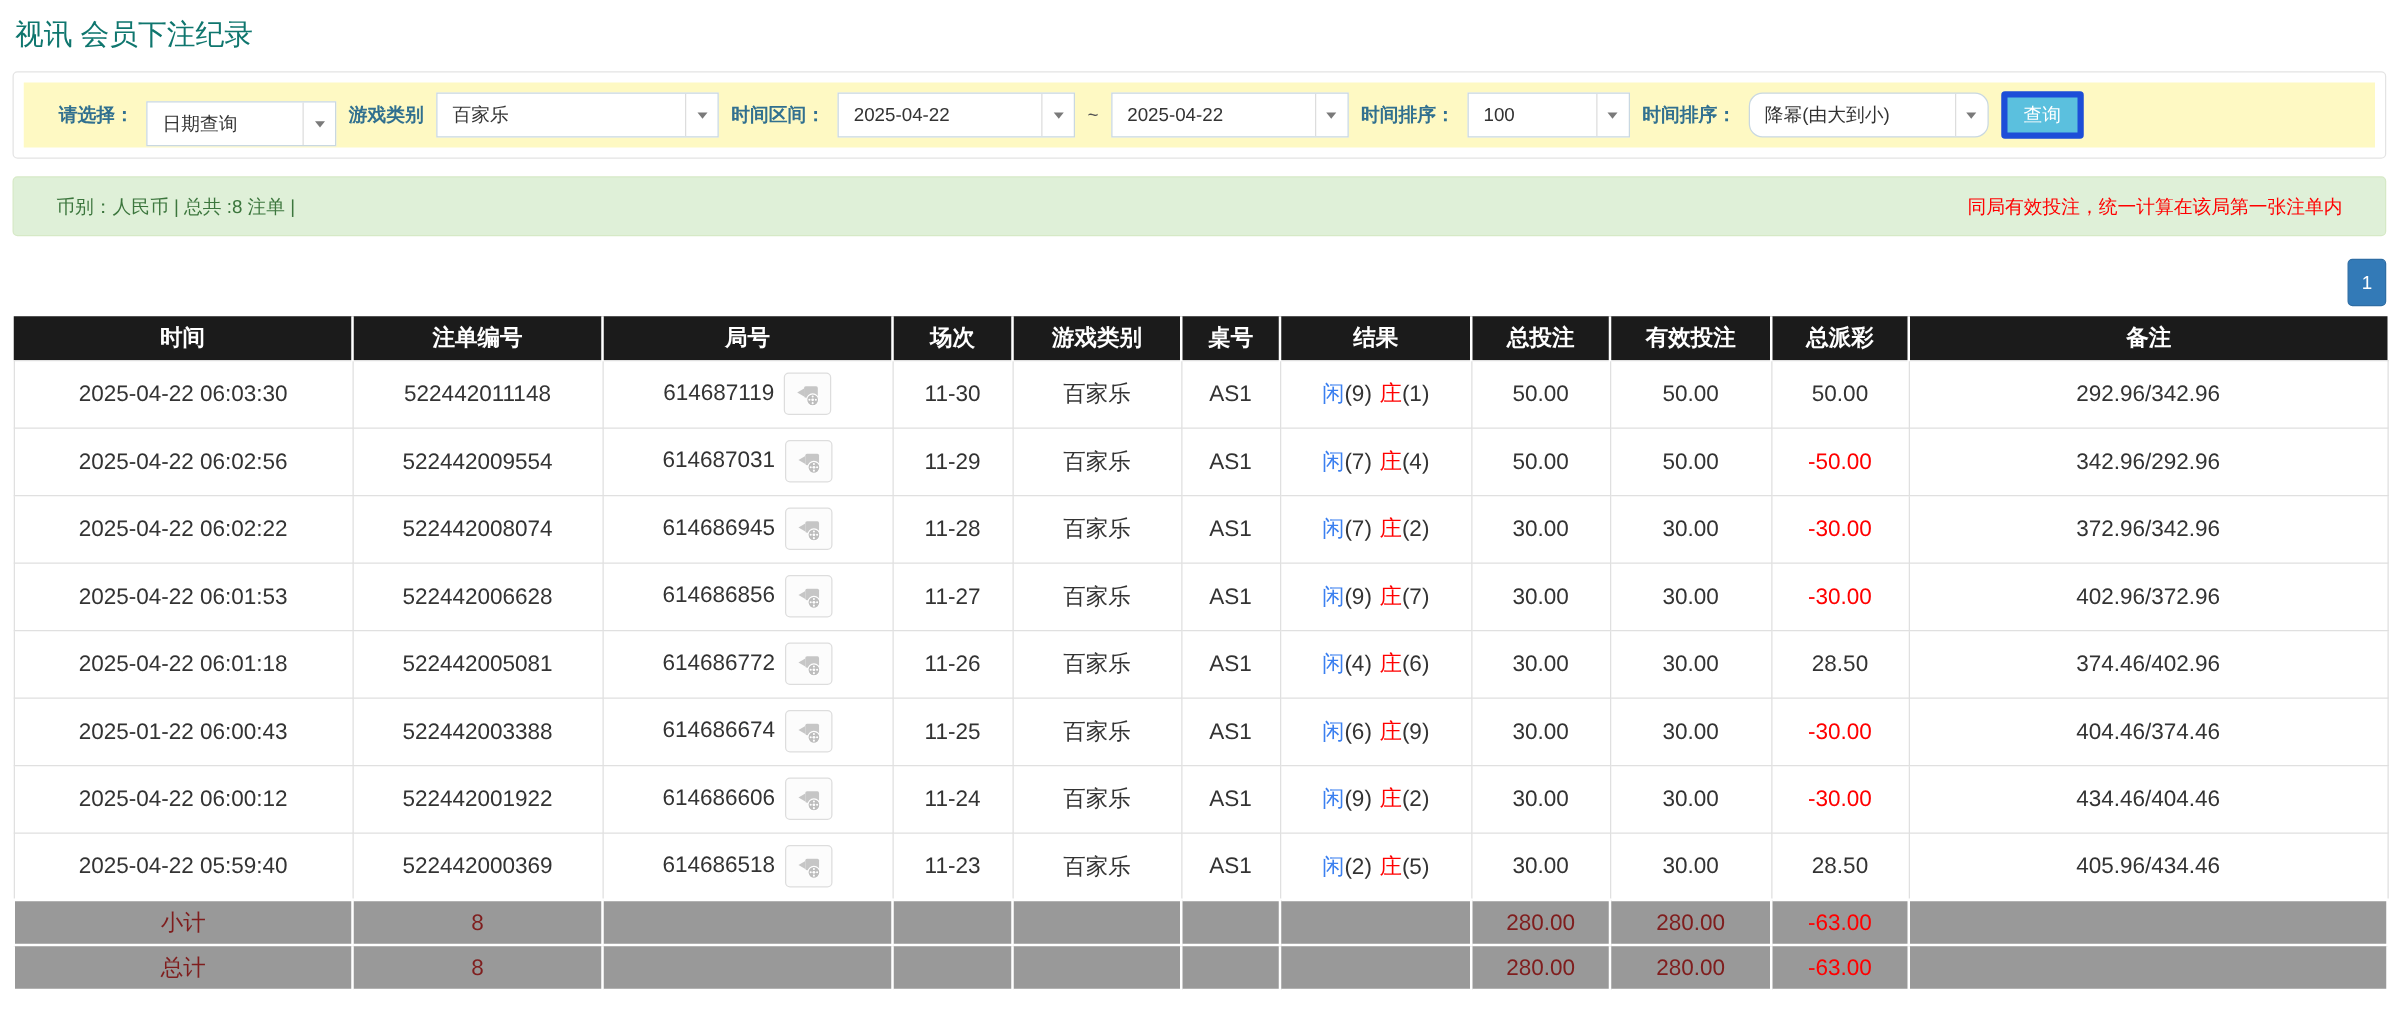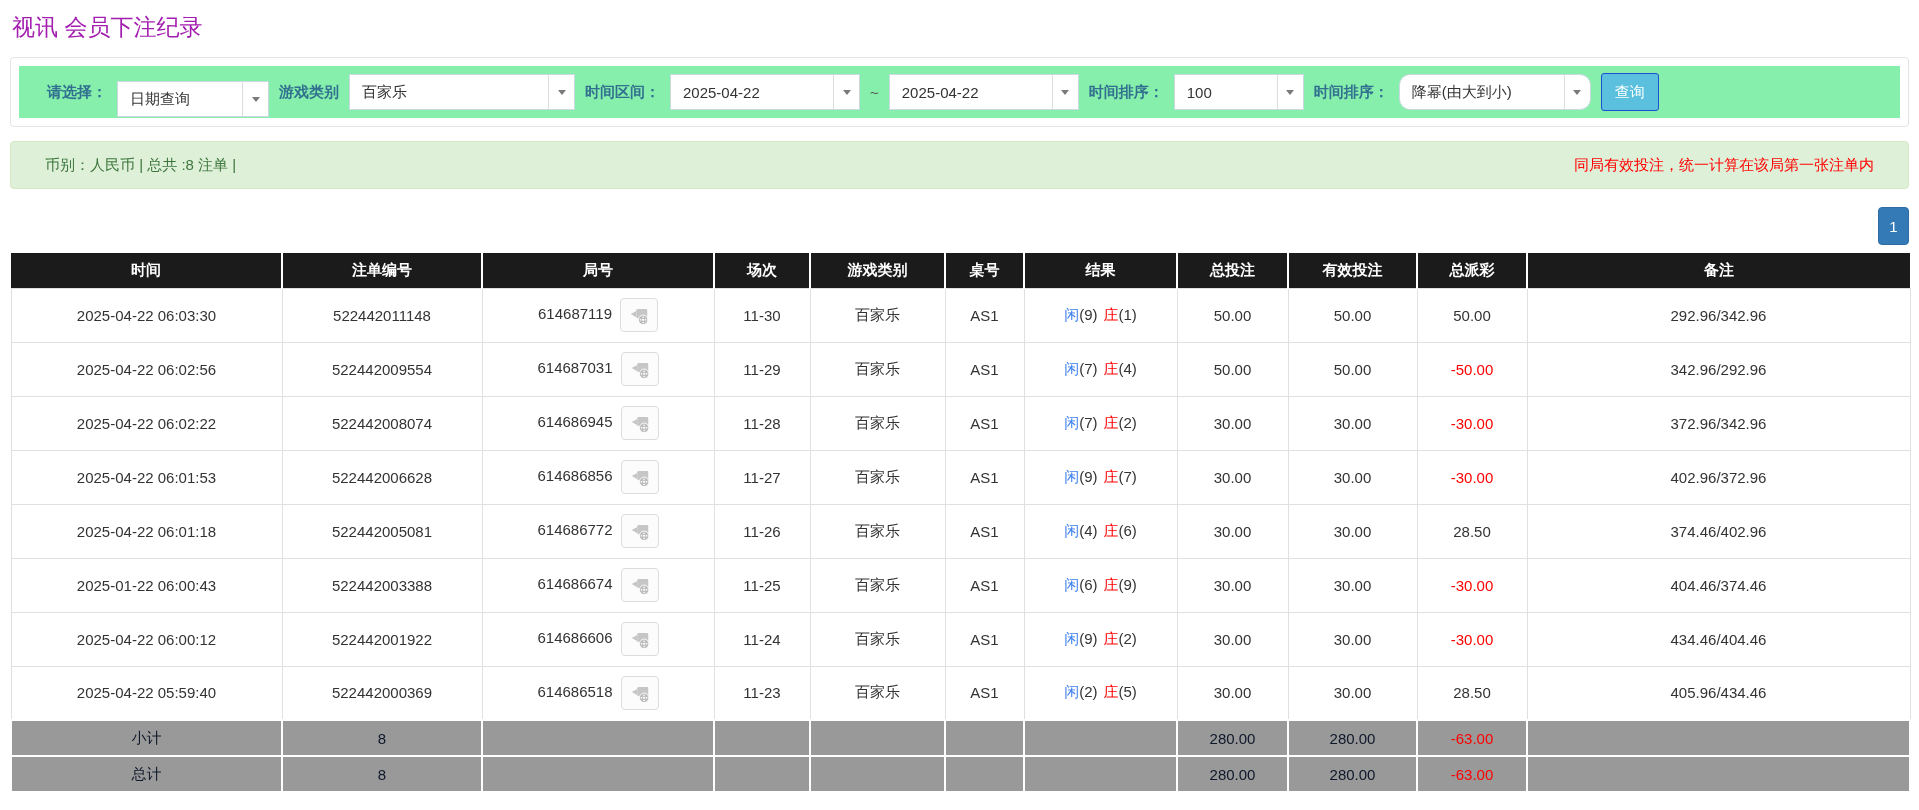--- a/index.html
+++ b/index.html
@@ -3,54 +3,54 @@
 <meta charset="utf-8">
 <style>
   * { box-sizing: border-box; }
   html,body { margin:0; padding:0; background:#fff; }
   body {
     font-family:"Liberation Sans", sans-serif;
     color:#333;
     width:1919px; height:810px;
     overflow:hidden;
   }
-  .page-title { font-size:23px; font-weight:500; margin:12px 12px 14px; color:#a21caf; }
+  .page-title { font-size:23px; font-weight:500; margin:12px 12px 14px; color:#0f766e; }
 
   
   .filter-panel { margin:0 10px; background:#fff; border:1px solid #e4e4e4; border-radius:4px; padding:8px; }
-  .filter-bar { background:#86efac; height:52px; display:flex; align-items:center; gap:10px; padding:0 20px 0 28px; font-size:15px; }
+  .filter-bar { background:#fef9c3; height:52px; display:flex; align-items:center; gap:10px; padding:0 20px 0 28px; font-size:15px; }
   .flabel { color:#31708f; font-weight:bold; white-space:nowrap; }
   .select { position:relative; background:#fff; border:1px solid #c9d8e1; height:36px; display:flex; align-items:center; padding:0 34px 0 12px; cursor:pointer; color:#333; white-space:nowrap; }
   .sel-arrow { position:absolute; right:0; top:0; height:100%; width:26px; border-left:1px solid #ddd; display:flex; align-items:center; justify-content:center; }
   .sel-arrow::after { content:""; border:4px solid transparent; border-top:5px solid #7a7a7a; margin-top:5px; }
   .w-query { width:152px;margin-top:14px; } .w-game { width:226px; } .w-date { width:190px; } .w-per { width:130px; } .w-sort { width:192px;border-radius:11px; }
   .tilde { color:#555; }
-  .search-btn { background:#5bc0de; border:1px solid #1d4ed8; color:#fff; font-size:15px; padding:0 13px; height:38px; border-radius:3px; cursor:pointer; }
+  .search-btn { background:#5bc0de; border:5px solid #1d4ed8; color:#fff; font-size:15px; padding:0 13px; height:38px; border-radius:3px; cursor:pointer; }
 
   
   .summary-bar { margin:14px 10px 0; background:#dff0d8; border:1px solid #d6e9c6; border-radius:4px; height:48px; display:flex; align-items:center; justify-content:space-between; padding:0 34px; font-size:15px; }
   .summary-left { color:#3c763d; }
   .summary-right { color:#ff0000; }
 
   
   .pagination { display:flex; justify-content:flex-end; margin:18px 10px 8px; }
   .page-btn { background:#337ab7; border:1px solid #2e6da4; color:#fff; min-width:31px; height:38px; border-radius:4px; font-size:15px; cursor:pointer; }
 
   
-  table { width:1899px; margin:1px 10px; border-collapse:collapse; font-size:15px; table-layout:fixed; }
+  table { width:1899px; margin:1px 10px; border-collapse:collapse; font-size:18px; table-layout:fixed; }
   thead th { background:#1b1b1b; color:#fff; font-weight:bold; height:35px; border-left:2px solid #fff; text-align:center; }
   thead th:first-child { border-left:none; }
   tbody.data td { background:#fff; border:1px solid #e0e0e0; height:54px; text-align:center; color:#333; }
   .link-blue { color:#3c80f0; cursor:pointer; }
   .res-p { color:#3c80f0; }
   .res-b { color:#ff0000; }
   .res-val { color:#333; }
   .res-gap { display:inline-block; width:6px; }
   td.payout.neg { color:#ff0000; }
-  tbody.totals td { background:#999; color:#0f172a; height:36px; text-align:center; border:2px solid #fff; }
+  tbody.totals td { background:#999; color:#7f1d1d; height:36px; text-align:center; border:2px solid #fff; }
   tbody.totals td.neg { color:#ff0000; }
 
   
   .video-btn { display:inline-flex; align-items:center; justify-content:center; width:38px; height:34px; margin-left:8px; vertical-align:middle; background:#fcfcfc; border:1px solid #ddd; border-radius:4px; cursor:pointer; padding:0; }
 </style>
 </head>
 <body>
 
 <h1 class="page-title">视讯 会员下注纪录</h1>
 

